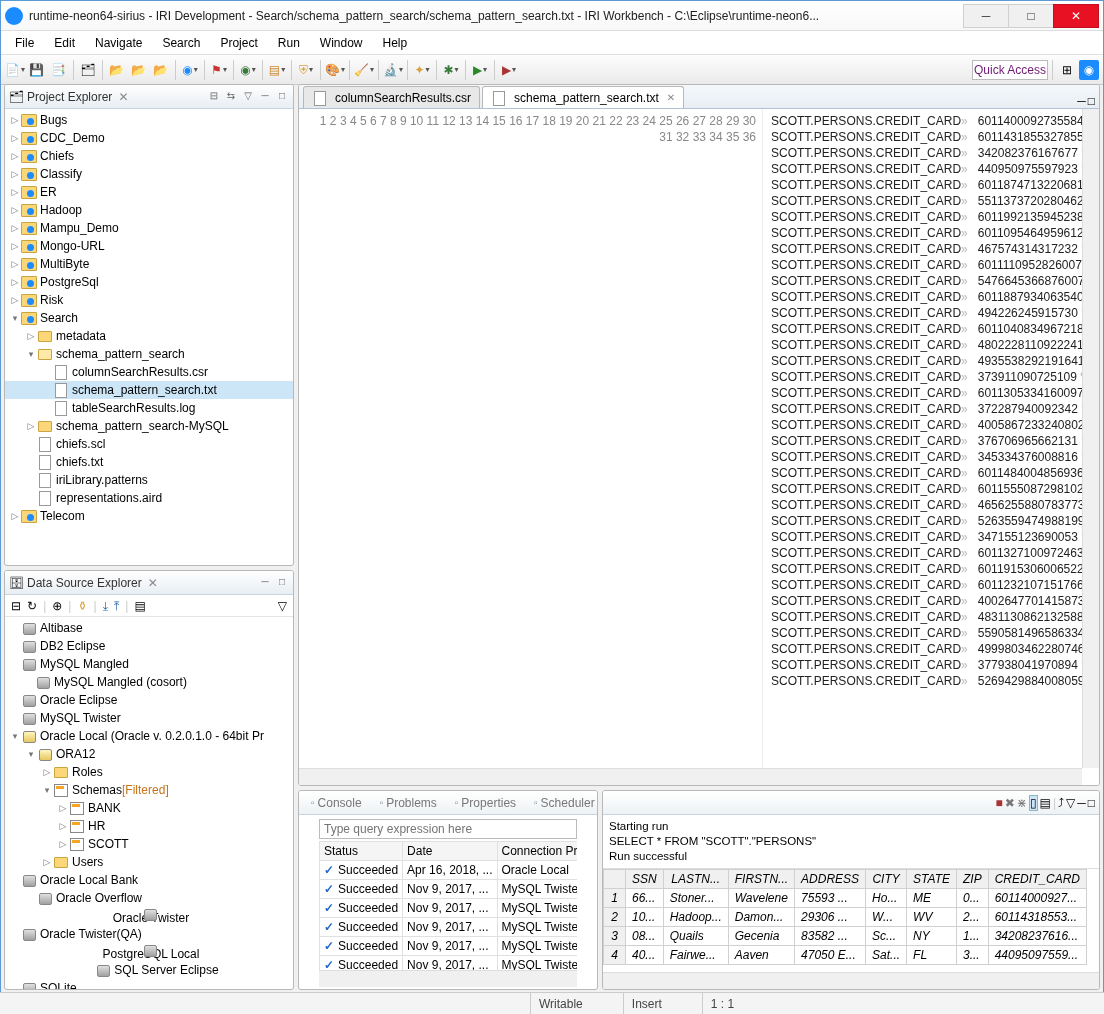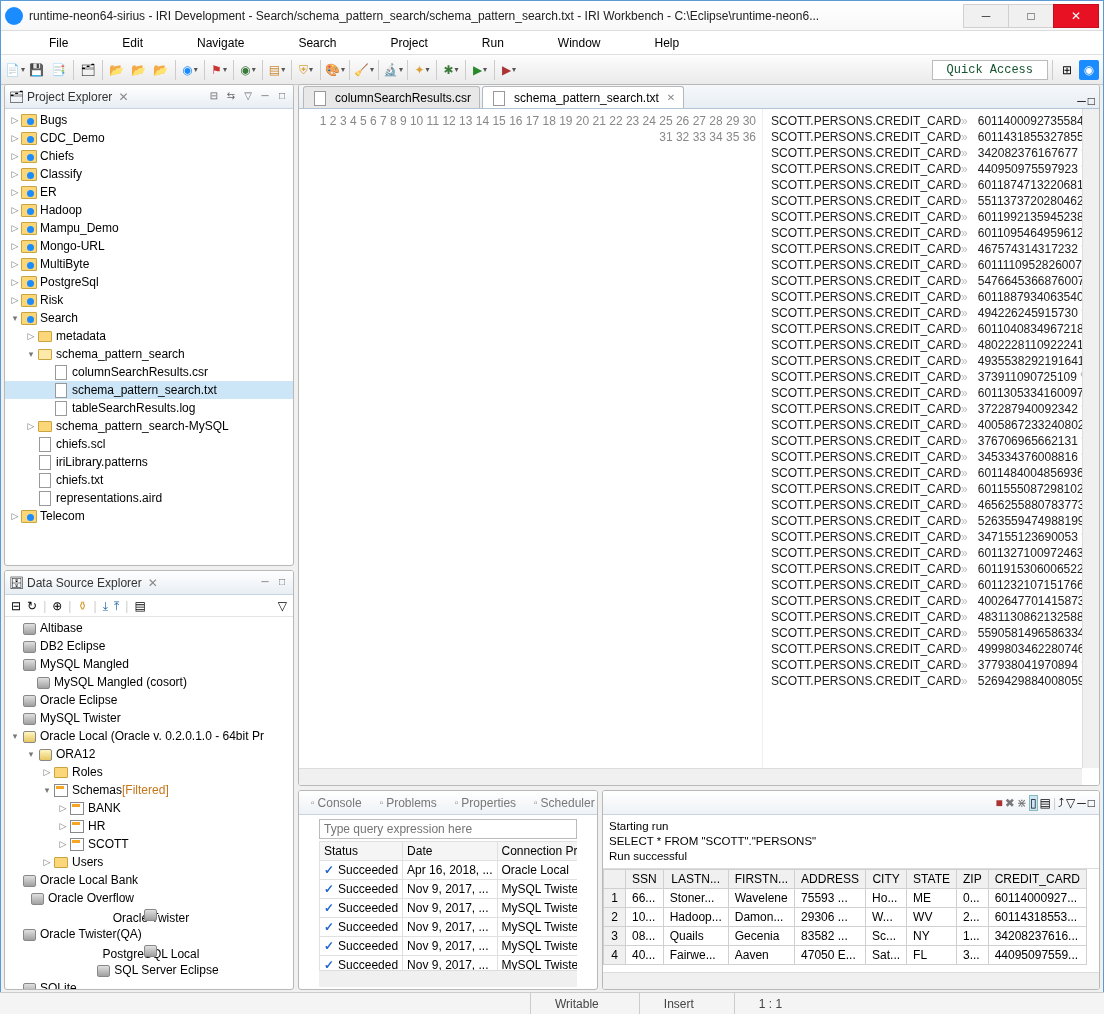--- a/index.html
+++ b/index.html
@@ -4,26 +4,26 @@
 <style>
 * { box-sizing: border-box; margin: 0; padding: 0; font-family: "Segoe UI", Tahoma, sans-serif; font-size: 12px; }
 body { background: #f0f0f0; width: 1104px; height: 1014px; overflow: hidden; border: 1px solid #5b9bd5; }
 .titlebar { height: 30px; background: linear-gradient(#fff,#f8f8f8); display:flex; align-items:center; padding:0 4px; border-bottom:1px solid #ddd;}
 .titlebar .swirl { width:18px; height:18px; background:#1a8cff; border-radius:50%; margin-right:6px;}
 .titlebar .title { flex:1; white-space:nowrap; overflow:hidden; text-overflow:ellipsis; color:#222;}
 .winbtns { display:flex; }
 .winbtn { width:46px; height:24px; display:flex; align-items:center; justify-content:center; color:#333; background:#f0f0f0; border:1px solid #d0d0d0; margin-left:-1px;}
 .winbtn.close { background:#e81123; color:#fff; border-color:#c50f1f;}
 .menubar { height:24px; background:#fff; display:flex; align-items:center; padding:0 6px; gap:4px; border-bottom:1px solid #e0e0e0;}
-.menubar span { padding:2px 8px; cursor:default;margin-left:34px; }
+.menubar span { padding:2px 8px; cursor:default; }
 .toolbar { height:30px; background:linear-gradient(#fdfdfd,#eaeaea); border-bottom:1px solid #c8c8c8; display:flex; align-items:center; padding:0 4px; gap:2px;}
 .tb-btn { width:20px; height:20px; display:flex; align-items:center; justify-content:center; border-radius:2px;}
 .tb-drop::after { content:"▾"; font-size:8px; color:#555; margin-left:1px;}
 .tb-sep { width:1px; height:20px; background:#ccc; margin:0 2px;}
-.quick { margin-left:auto; border:1px solid #bbb; padding:2px 14px; color:#14532d; background:#fff;font-family:Liberation Mono, monospace;}
+.quick { margin-left:auto; border:1px solid #bbb; padding:2px 1px; color:#701a75; background:#fff;}
 .workarea { position:absolute; top:84px; bottom:24px; left:4px; right:4px; display:flex; gap:4px;}
 .leftcol { width:290px; display:flex; flex-direction:column; gap:4px;}
 .panel { background:#fff; border:1px solid #b8b8b8; border-radius:3px; display:flex; flex-direction:column; overflow:hidden;}
 .panel-hdr { height:24px; background:linear-gradient(#fff,#e8eef4); border-bottom:1px solid #c8d4e0; display:flex; align-items:center; padding:0 4px; gap:4px;}
 .panel-hdr .ptitle { font-weight:normal; color:#333; }
 .panel-hdr .spacer { flex:1;}
 .mini-icon { width:14px; height:14px; display:inline-block;}
 .tree { flex:1; overflow:auto; padding:2px 0;}
 .tree-row { display:flex; align-items:center; height:18px; padding-left:4px; white-space:nowrap;}
 .tree-row.sel { background:#cde6f7;}
@@ -54,24 +54,24 @@
 .bottom-right { flex:1;}
 .view-tabs { height:24px; display:flex; align-items:center; background:linear-gradient(#fff,#eef2f6); border-bottom:1px solid #c8d4e0; padding:0 4px; gap:2px;}
 .vtab { padding:2px 8px; color:#777; display:flex; align-items:center; gap:3px;}
 .query-input { width:100%; border:1px solid #bbb; padding:2px 4px; color:#888; margin:2px 0;}
 .tbl { width:100%; border-collapse:collapse; font-size:12px;}
 .tbl th, .tbl td { border:1px solid #e0e0e0; padding:2px 4px; text-align:left; white-space:nowrap; overflow:hidden; text-overflow:ellipsis;}
 .tbl th { background:#f5f5f5; font-weight:normal;}
 .check { color:#2266cc; margin-right:4px; font-weight:bold;}
 .tbl-wrap { overflow:auto; flex:1;}
 .statusbar { position:absolute; bottom:0; left:0; right:0; height:22px; background:#f4f4f4; border-top:1px solid #ccc; display:flex; align-items:center; padding:0 10px; gap:40px; color:#444;}
-.sb-cell { border-left:1px solid #ccc; padding-left:24px; height:100%; display:flex; align-items:center;}
+.sb-cell { border-left:1px solid #ccc; padding-left:8px; height:100%; display:flex; align-items:center;}
 .panel-body { flex:1; overflow:auto; display:flex; flex-direction:column;}
 .sql-top { padding:4px 6px; border-bottom:1px solid #ddd; font-size:11.5px; line-height:15px;}
-.sql-grid-wrap { flex:1; overflow:auto;}
+.sql-grid-wrap { flex:1; overflow:auto;font-style:italic;}
 .sql-grid { border-collapse:collapse; font-size:12px;}
 .sql-grid th, .sql-grid td { border:1px solid #d0d0d0; padding:2px 6px; white-space:nowrap;}
 .sql-grid th { background:#f0f0f0; font-weight:normal;}
 .sql-grid .rowh { background:#f0f0f0; text-align:center; width:22px;}
 .vscroll { width:17px; background:#f0f0f0; border-left:1px solid #ddd;}
 .hscroll { height:17px; background:#f0f0f0; border-top:1px solid #ddd;}
 .hdr-icons { display:flex; gap:3px; align-items:center;}
 .hdr-icons .mini { width:14px; height:14px; font-size:10px; color:#666; text-align:center;}
 </style>
 </head>
@@ -247,26 +247,26 @@
             <span>schema_pattern_search-MySQL</span>
           </div>
           <div class="tree-row" style="padding-left: 20px;">
             <span class="arrow"></span>
             <span class="ficon file-ico"></span>
             <span>chiefs.scl</span>
           </div>
           <div class="tree-row" style="padding-left: 20px;">
             <span class="arrow"></span>
             <span class="ficon file-ico"></span>
+            <span>chiefs.txt</span>
+          </div>
+          <div class="tree-row" style="padding-left: 20px;">
+            <span class="arrow"></span>
+            <span class="ficon file-ico"></span>
             <span>iriLibrary.patterns</span>
-          </div>
-          <div class="tree-row" style="padding-left: 20px;">
-            <span class="arrow"></span>
-            <span class="ficon file-ico"></span>
-            <span>chiefs.txt</span>
           </div>
           <div class="tree-row" style="padding-left: 20px;">
             <span class="arrow"></span>
             <span class="ficon file-ico"></span>
             <span>representations.aird</span>
           </div>
           <div class="tree-row" style="padding-left: 4px;">
             <span class="arrow">▷</span>
             <span class="ficon proj-ico"></span>
             <span>Telecom</span>
@@ -370,21 +370,21 @@
           <div class="tree-row" style="padding-left: 36px;">
             <span class="arrow">▷</span>
             <span class="ficon folder-ico"></span>
             <span>Users</span>
           </div>
           <div class="tree-row" style="padding-left: 4px;">
             <span class="arrow"></span>
             <span class="ficon db-ico"></span>
             <span>Oracle Local Bank</span>
           </div>
-          <div class="tree-row" style="padding-left: 12px;">
+          <div class="tree-row" style="padding-left: 4px; margin-left: 16px;">
             <span class="arrow"></span>
             <span class="ficon db-ico"></span>
             <span>Oracle Overflow</span>
           </div>
           <div class="tree-row" style="padding-left: 4px; flex-direction: column;">
             <span class="arrow"></span>
             <span class="ficon db-ico"></span>
             <span>Oracle Twister</span>
           </div>
           <div class="tree-row" style="padding-left: 4px;">

